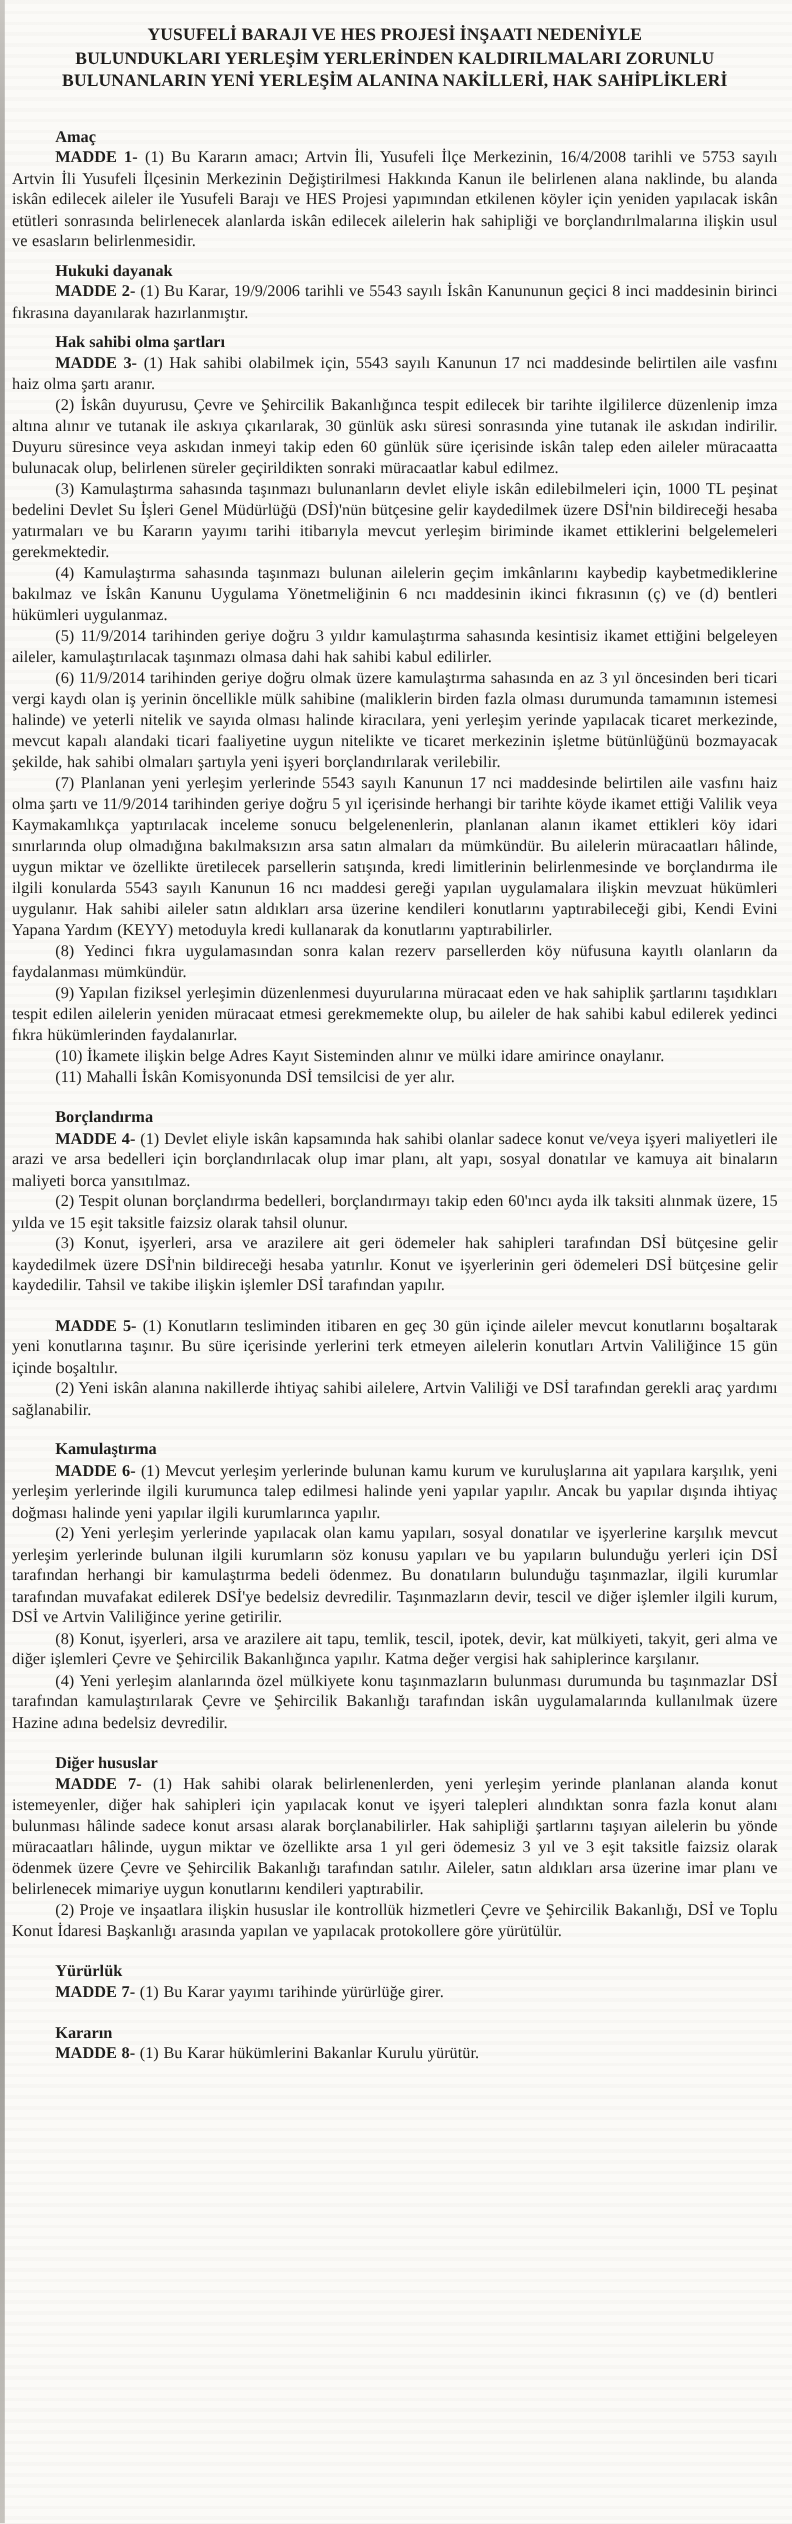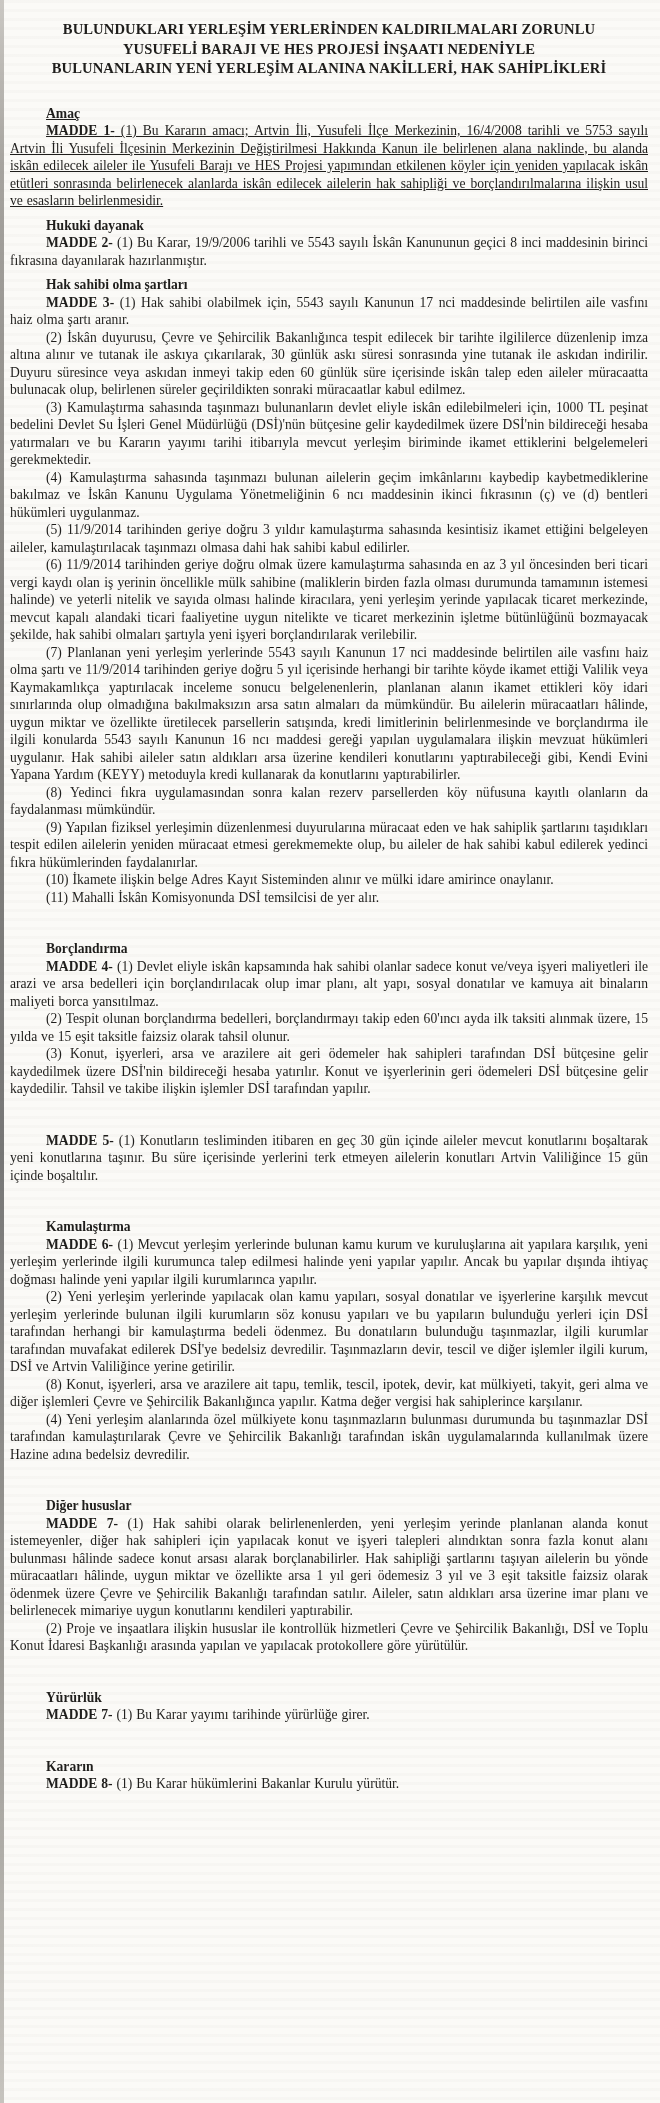--- a/index.html
+++ b/index.html
@@ -32,22 +32,22 @@
   }
   .title {
     margin: 4px 26px 26px 26px;
     text-align: center;
     font-weight: bold;
     font-size: 14.6px;
     line-height: 19.5px;
     letter-spacing: 0.1px;
   }
   .sections { margin-left: 0; }
-  .section { margin-top: 34px; }
-  .section:nth-child(1) { margin-top: 0; text-decoration: underline; }
+  .section { margin-top: 16px; }
+  .section:nth-child(1) { margin-top: 0; }
   .section:nth-child(2), .section:nth-child(3) { margin-top: 7px; }
   h3.heading {
     margin: 0 0 0 0;
     padding-left: 36px;
     font-size: 13.6px;
     line-height: 17.5px;
     font-weight: bold;
   }
   p.para {
     margin: 0;
@@ -58,22 +58,22 @@
     word-spacing: 0.5px;
   }
   p.para b { font-weight: bold; }
 </style>
 </head>
 <body>
 
 <div class="page">
   <div class="scan-edge"></div>
   <div class="title" id="doc-title">
+      <div>YUSUFELİ BARAJI VE HES PROJESİ İNŞAATI NEDENİYLE</div>
       <div>BULUNDUKLARI YERLEŞİM YERLERİNDEN KALDIRILMALARI ZORUNLU</div>
-      <div>YUSUFELİ BARAJI VE HES PROJESİ İNŞAATI NEDENİYLE</div>
       <div>BULUNANLARIN YENİ YERLEŞİM ALANINA NAKİLLERİ, HAK SAHİPLİKLERİ</div>
     </div>
   <div class="sections" id="doc-sections">
       <div class="section">
         <h3 class="heading">Amaç</h3>
         <p class="para"><b>MADDE 1-</b> <span>(1) Bu Kararın amacı; Artvin İli, Yusufeli İlçe Merkezinin, 16/4/2008 tarihli ve 5753 sayılı Artvin İli Yusufeli İlçesinin Merkezinin Değiştirilmesi Hakkında Kanun ile belirlenen alana naklinde, bu alanda iskân edilecek aileler ile Yusufeli Barajı ve HES Projesi yapımından etkilenen köyler için yeniden yapılacak iskân etütleri sonrasında belirlenecek alanlarda iskân edilecek ailelerin hak sahipliği ve borçlandırılmalarına ilişkin usul ve esasların belirlenmesidir.</span></p>
       </div>
       <div class="section">
         <h3 class="heading">Hukuki dayanak</h3>
         <p class="para"><b>MADDE 2-</b> <span>(1) Bu Karar, 19/9/2006 tarihli ve 5543 sayılı İskân Kanununun geçici 8 inci maddesinin birinci fıkrasına dayanılarak hazırlanmıştır.</span></p>
@@ -93,20 +93,21 @@
         <p class="para"><span>(11) Mahalli İskân Komisyonunda DSİ temsilcisi de yer alır.</span></p>
       </div>
       <div class="section">
         <h3 class="heading">Borçlandırma</h3>
         <p class="para"><b>MADDE 4-</b> <span>(1) Devlet eliyle iskân kapsamında hak sahibi olanlar sadece konut ve/veya işyeri maliyetleri ile arazi ve arsa bedelleri için borçlandırılacak olup imar planı, alt yapı, sosyal donatılar ve kamuya ait binaların maliyeti borca yansıtılmaz.</span></p>
         <p class="para"><span>(2) Tespit olunan borçlandırma bedelleri, borçlandırmayı takip eden 60'ıncı ayda ilk taksiti alınmak üzere, 15 yılda ve 15 eşit taksitle faizsiz olarak tahsil olunur.</span></p>
         <p class="para"><span>(3) Konut, işyerleri, arsa ve arazilere ait geri ödemeler hak sahipleri tarafından DSİ bütçesine gelir kaydedilmek üzere DSİ'nin bildireceği hesaba yatırılır. Konut ve işyerlerinin geri ödemeleri DSİ bütçesine gelir kaydedilir. Tahsil ve takibe ilişkin işlemler DSİ tarafından yapılır.</span></p>
       </div>
       <div class="section">
         <p class="para"><b>MADDE 5-</b> <span>(1) Konutların tesliminden itibaren en geç 30 gün içinde aileler mevcut konutlarını boşaltarak yeni konutlarına taşınır. Bu süre içerisinde yerlerini terk etmeyen ailelerin konutları Artvin Valiliğince 15 gün içinde boşaltılır.</span></p>
+        <p class="para"><span>(2) Yeni iskân alanına nakillerde ihtiyaç sahibi ailelere, Artvin Valiliği ve DSİ tarafından gerekli araç yardımı sağlanabilir.</span></p>
       </div>
       <div class="section">
         <h3 class="heading">Kamulaştırma</h3>
         <p class="para"><b>MADDE 6-</b> <span>(1) Mevcut yerleşim yerlerinde bulunan kamu kurum ve kuruluşlarına ait yapılara karşılık, yeni yerleşim yerlerinde ilgili kurumunca talep edilmesi halinde yeni yapılar yapılır. Ancak bu yapılar dışında ihtiyaç doğması halinde yeni yapılar ilgili kurumlarınca yapılır.</span></p>
         <p class="para"><span>(2) Yeni yerleşim yerlerinde yapılacak olan kamu yapıları, sosyal donatılar ve işyerlerine karşılık mevcut yerleşim yerlerinde bulunan ilgili kurumların söz konusu yapıları ve bu yapıların bulunduğu yerleri için DSİ tarafından herhangi bir kamulaştırma bedeli ödenmez. Bu donatıların bulunduğu taşınmazlar, ilgili kurumlar tarafından muvafakat edilerek DSİ'ye bedelsiz devredilir. Taşınmazların devir, tescil ve diğer işlemler ilgili kurum, DSİ ve Artvin Valiliğince yerine getirilir.</span></p>
         <p class="para"><span>(8) Konut, işyerleri, arsa ve arazilere ait tapu, temlik, tescil, ipotek, devir, kat mülkiyeti, takyit, geri alma ve diğer işlemleri Çevre ve Şehircilik Bakanlığınca yapılır.  Katma değer vergisi hak sahiplerince karşılanır.</span></p>
         <p class="para"><span>(4) Yeni yerleşim alanlarında özel mülkiyete konu taşınmazların bulunması durumunda bu taşınmazlar DSİ tarafından kamulaştırılarak Çevre ve Şehircilik Bakanlığı tarafından iskân uygulamalarında kullanılmak üzere Hazine adına bedelsiz devredilir.</span></p>
       </div>
       <div class="section">
         <h3 class="heading">Diğer hususlar</h3>

